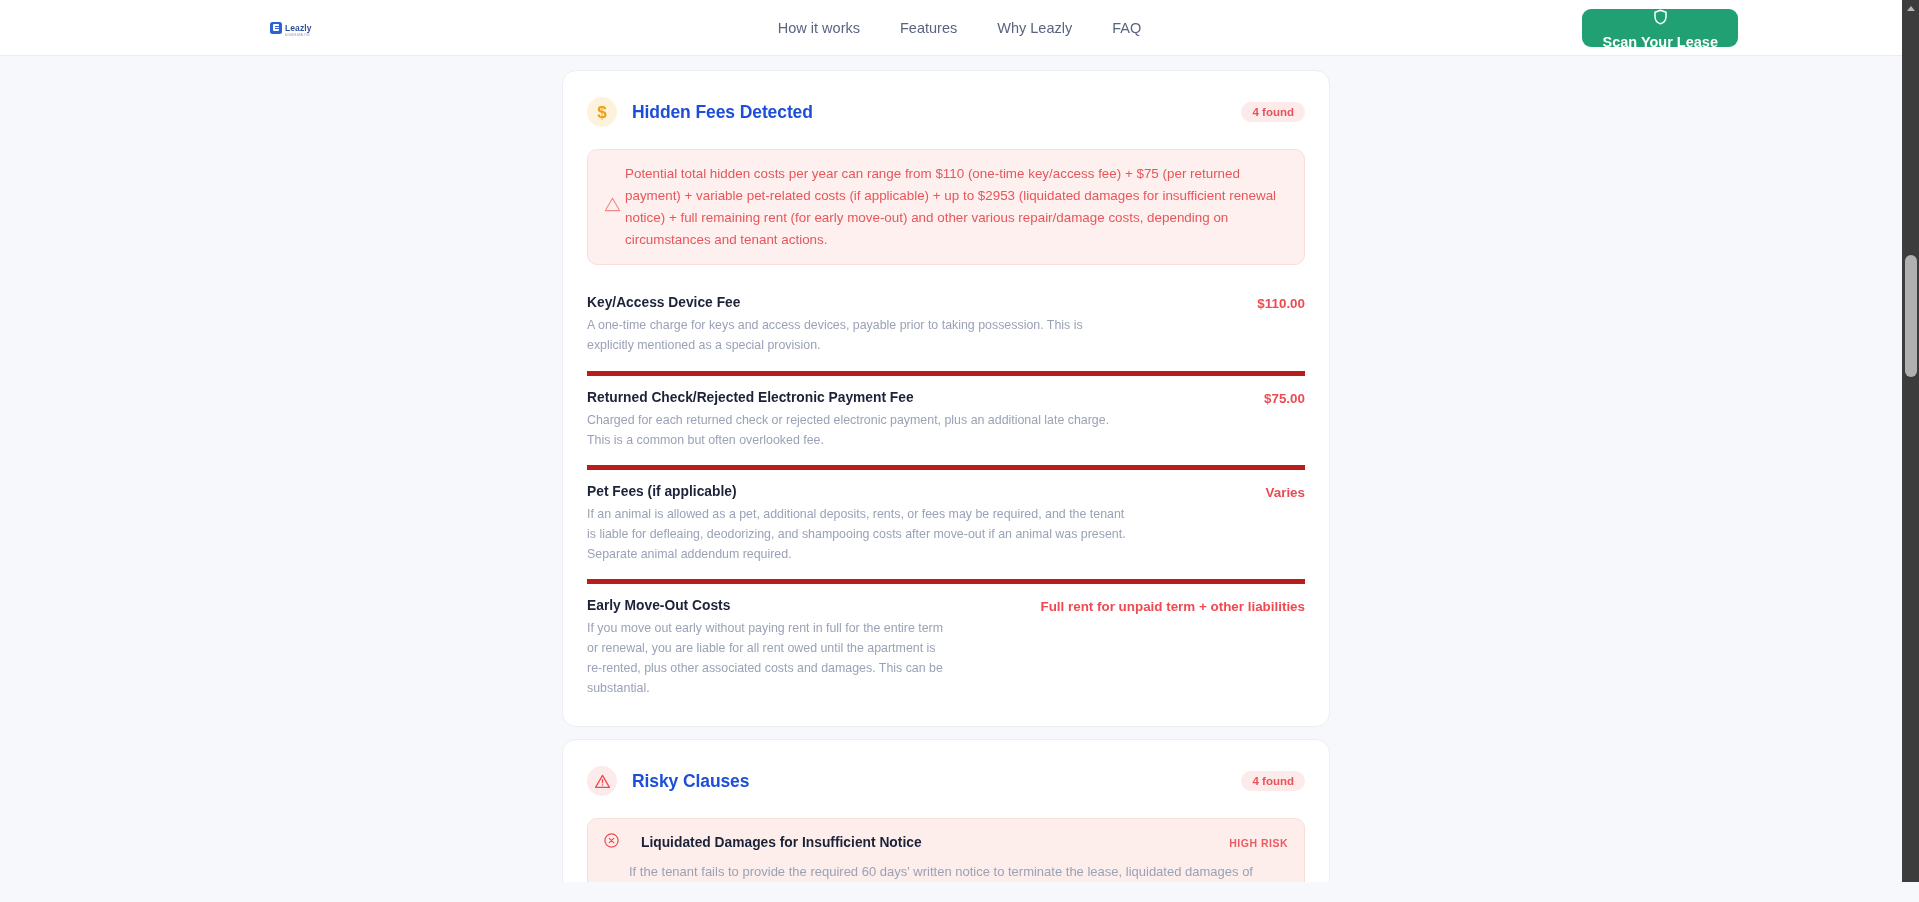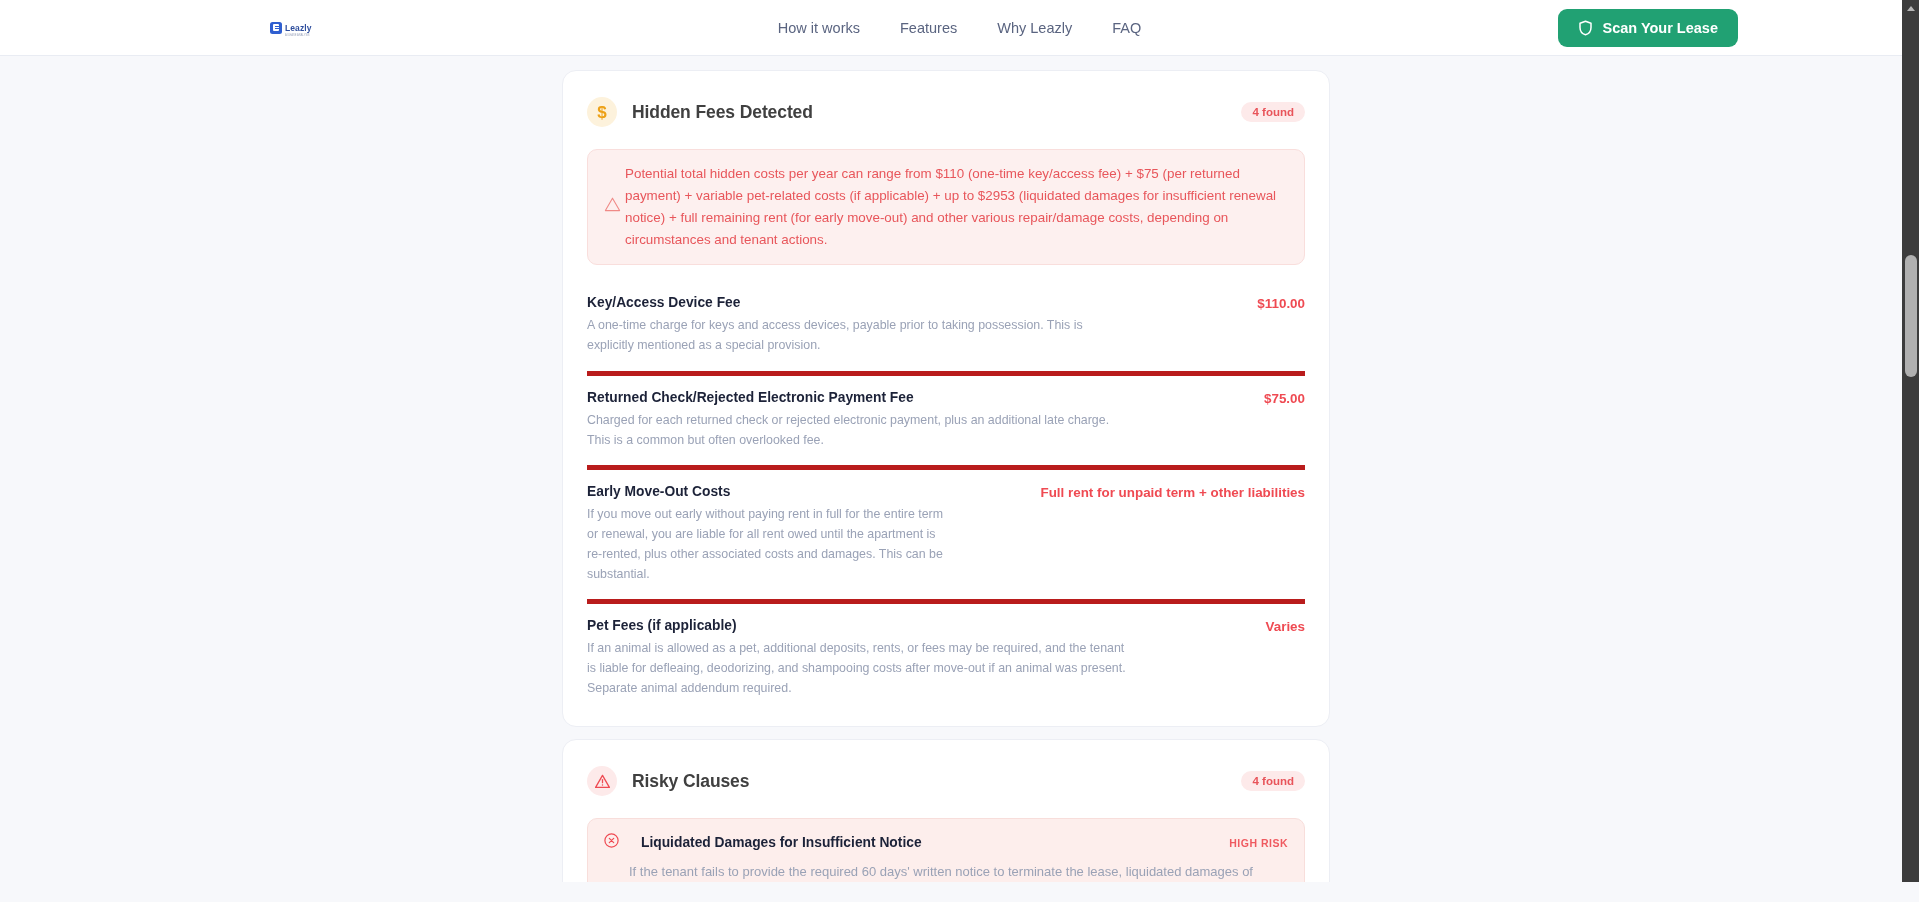--- a/index.html
+++ b/index.html
@@ -126,20 +126,21 @@
     padding: 0 20px;
     background: #21a173;
     color: #ffffff;
     border: none;
     border-radius: 9px;
     font-family: inherit;
     font-size: 14.5px;
     font-weight: 700;
     cursor: pointer;
     white-space: nowrap;
+    flex-direction: column;
   }
   .cta-button svg { display: block; }
 
   
   .content {
     position: absolute;
     top: 0; left: 0;
     width: 1892px;
     z-index: 2;
     padding-top: 70px;
@@ -174,21 +175,21 @@
   .sec-icon .glyph-dollar {
     font-size: 17px;
     font-weight: 700;
     color: #eda117;
     line-height: 1;
   }
 
   .card-title {
     font-size: 17.5px;
     font-weight: 700;
-    color: #404040;
+    color: #1d4ed8;
     letter-spacing: -.1px;
   }
 
   .found-badge {
     margin-left: auto;
     background: #fdeaea;
     color: #e8545a;
     font-size: 11.5px;
     font-weight: 700;
     border-radius: 999px;
@@ -380,32 +381,32 @@
       <div class="fee-row">
         <div class="fee-main">
           <div class="fee-name">Returned Check/Rejected Electronic Payment Fee</div>
           <div class="fee-desc">Charged for each returned check or rejected electronic payment, plus an additional late charge. This is a common but often overlooked fee.</div>
         </div>
         <div class="fee-amount">$75.00</div>
       </div>
 
       <div class="fee-row">
         <div class="fee-main">
+          <div class="fee-name">Pet Fees (if applicable)</div>
+          <div class="fee-desc">If an animal is allowed as a pet, additional deposits, rents, or fees may be required, and the tenant is liable for defleaing, deodorizing, and shampooing costs after move-out if an animal was present. Separate animal addendum required.</div>
+        </div>
+        <div class="fee-amount">Varies</div>
+      </div>
+
+      <div class="fee-row">
+        <div class="fee-main">
           <div class="fee-name">Early Move-Out Costs</div>
           <div class="fee-desc" style="max-width:360px">If you move out early without paying rent in full for the entire term or renewal, you are liable for all rent owed until the apartment is re-rented, plus other associated costs and damages. This can be substantial.</div>
         </div>
         <div class="fee-amount">Full rent for unpaid term + other liabilities</div>
-      </div>
-
-      <div class="fee-row">
-        <div class="fee-main">
-          <div class="fee-name">Pet Fees (if applicable)</div>
-          <div class="fee-desc">If an animal is allowed as a pet, additional deposits, rents, or fees may be required, and the tenant is liable for defleaing, deodorizing, and shampooing costs after move-out if an animal was present. Separate animal addendum required.</div>
-        </div>
-        <div class="fee-amount">Varies</div>
       </div>
 
     </section>
 
     <section class="card">
 
       <div class="card-head">
         <span class="sec-icon rose">
           <svg width="17" height="17" viewBox="0 0 17 17" fill="none">
             <path d="M8.5 2.4 15.4 14.4H1.6L8.5 2.4Z" stroke="#ef4a52" stroke-width="1.3" stroke-linejoin="round"></path>

